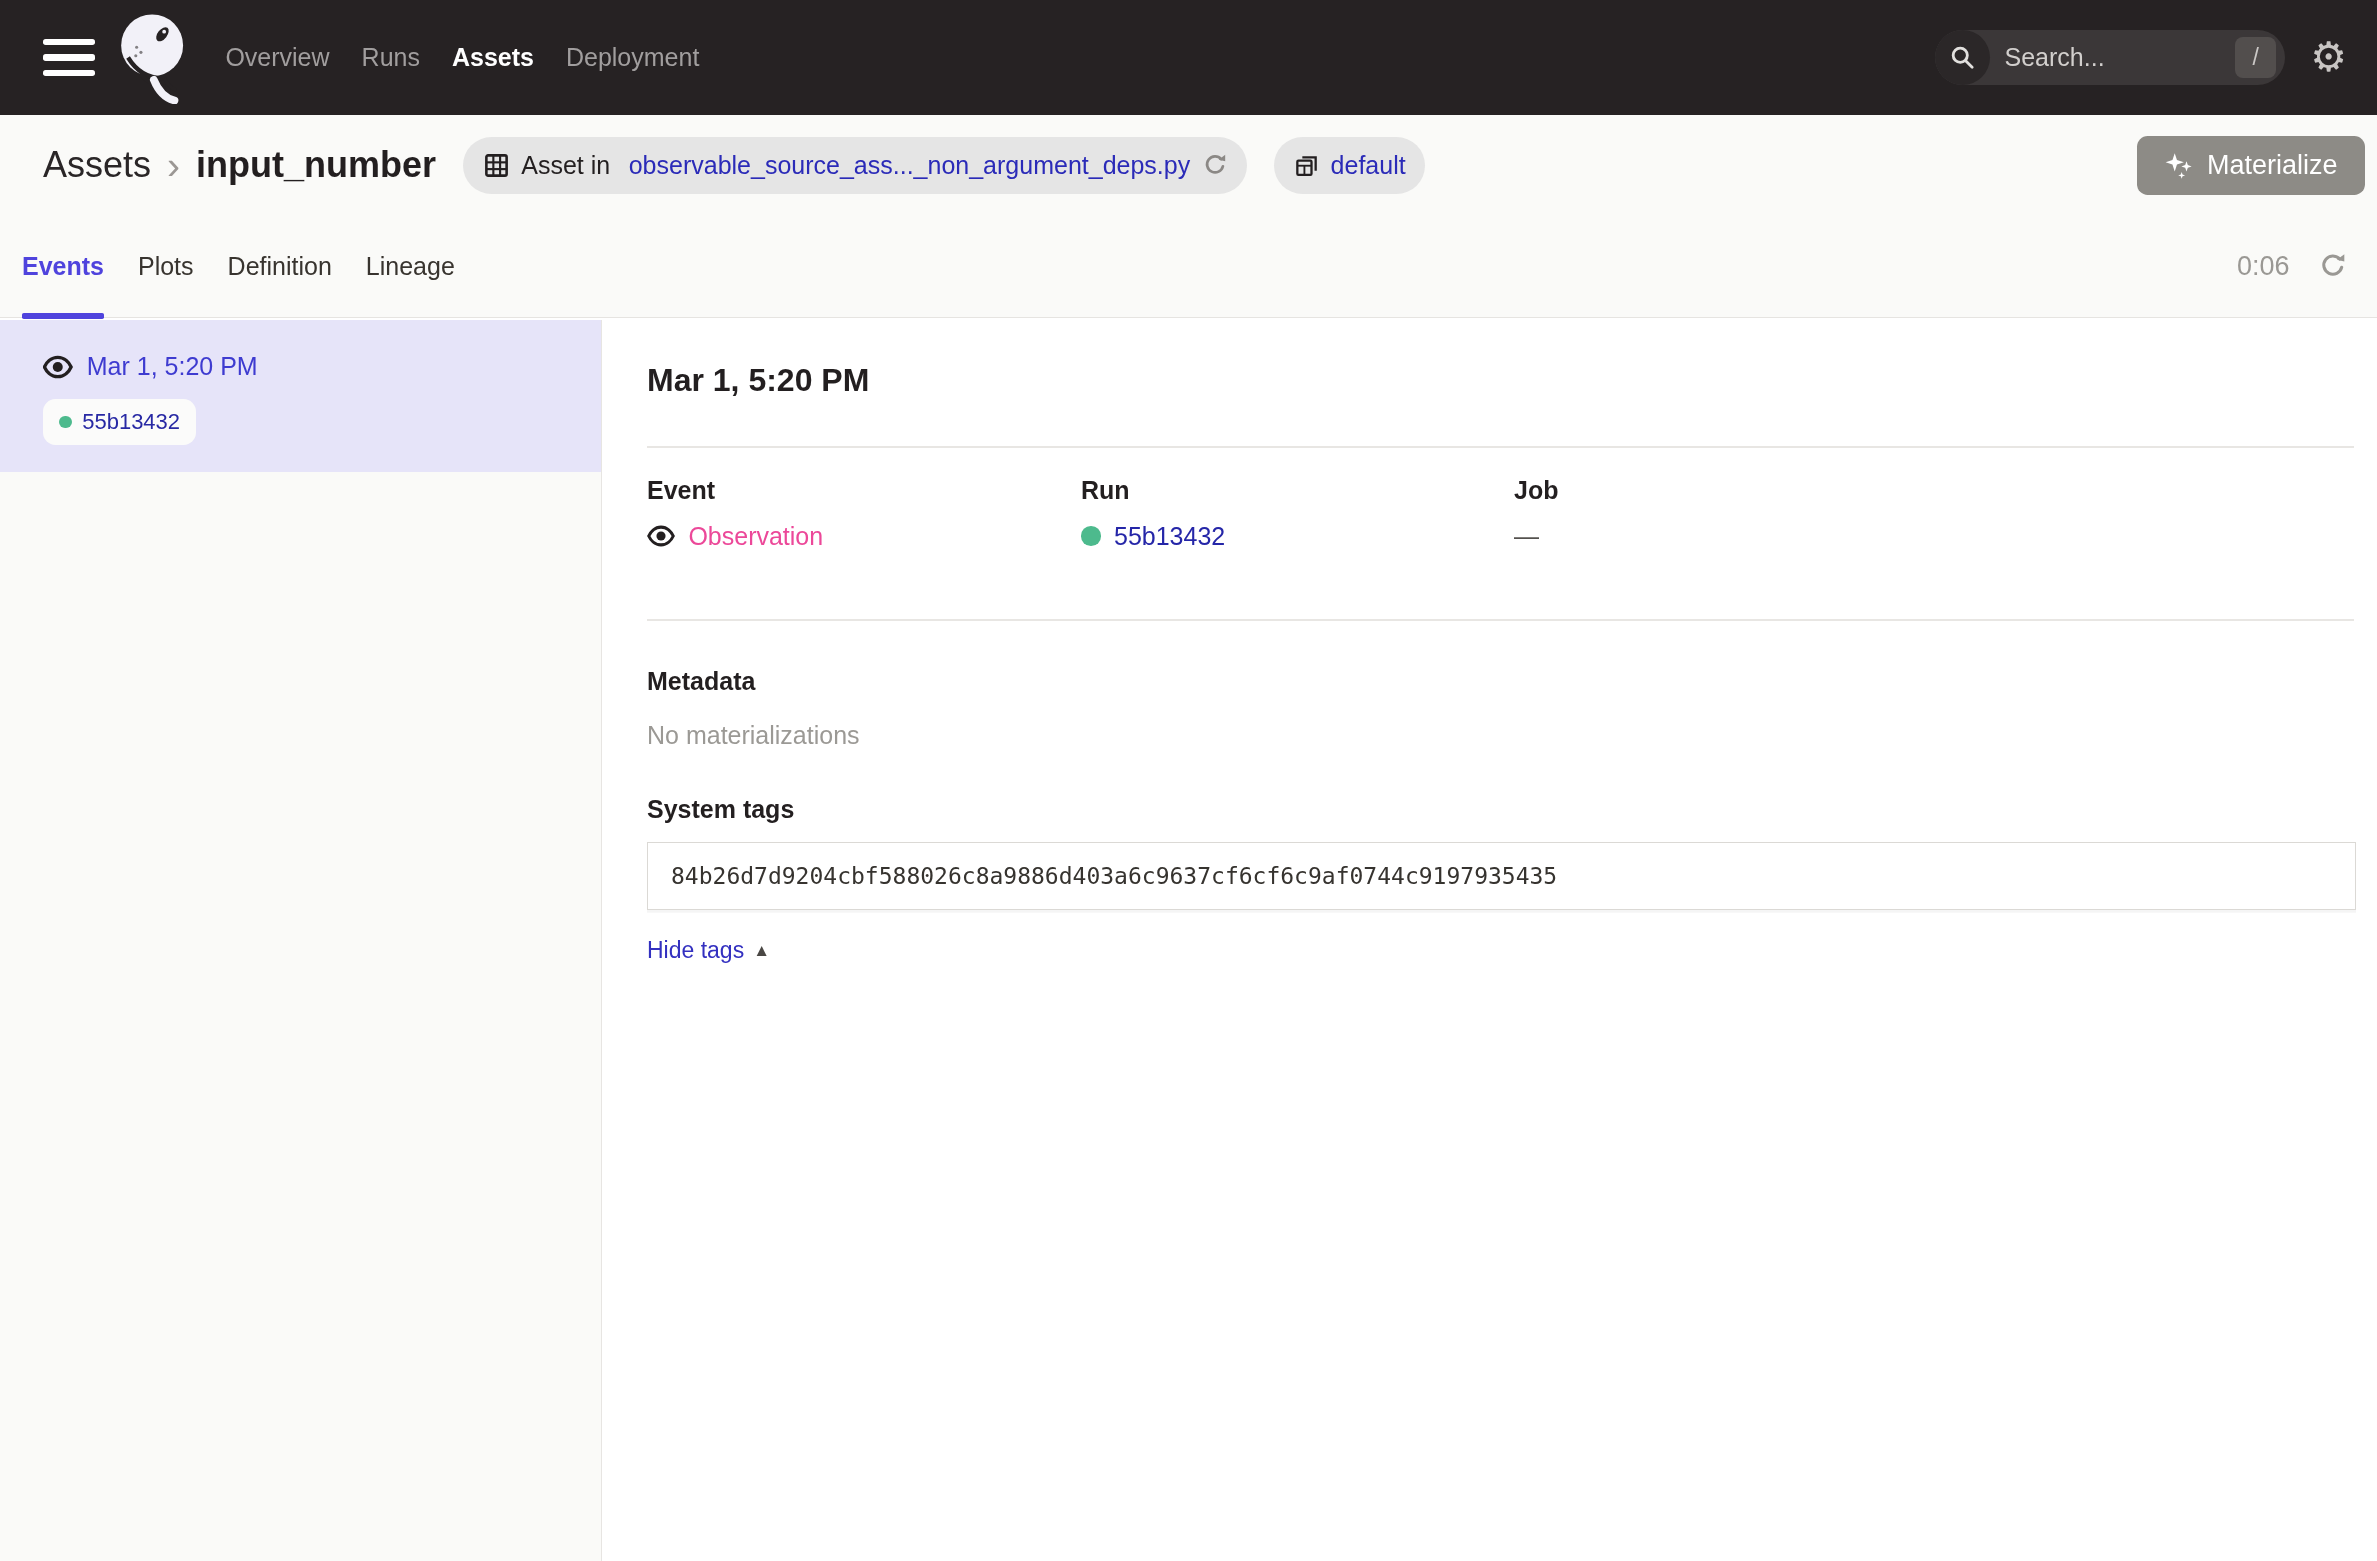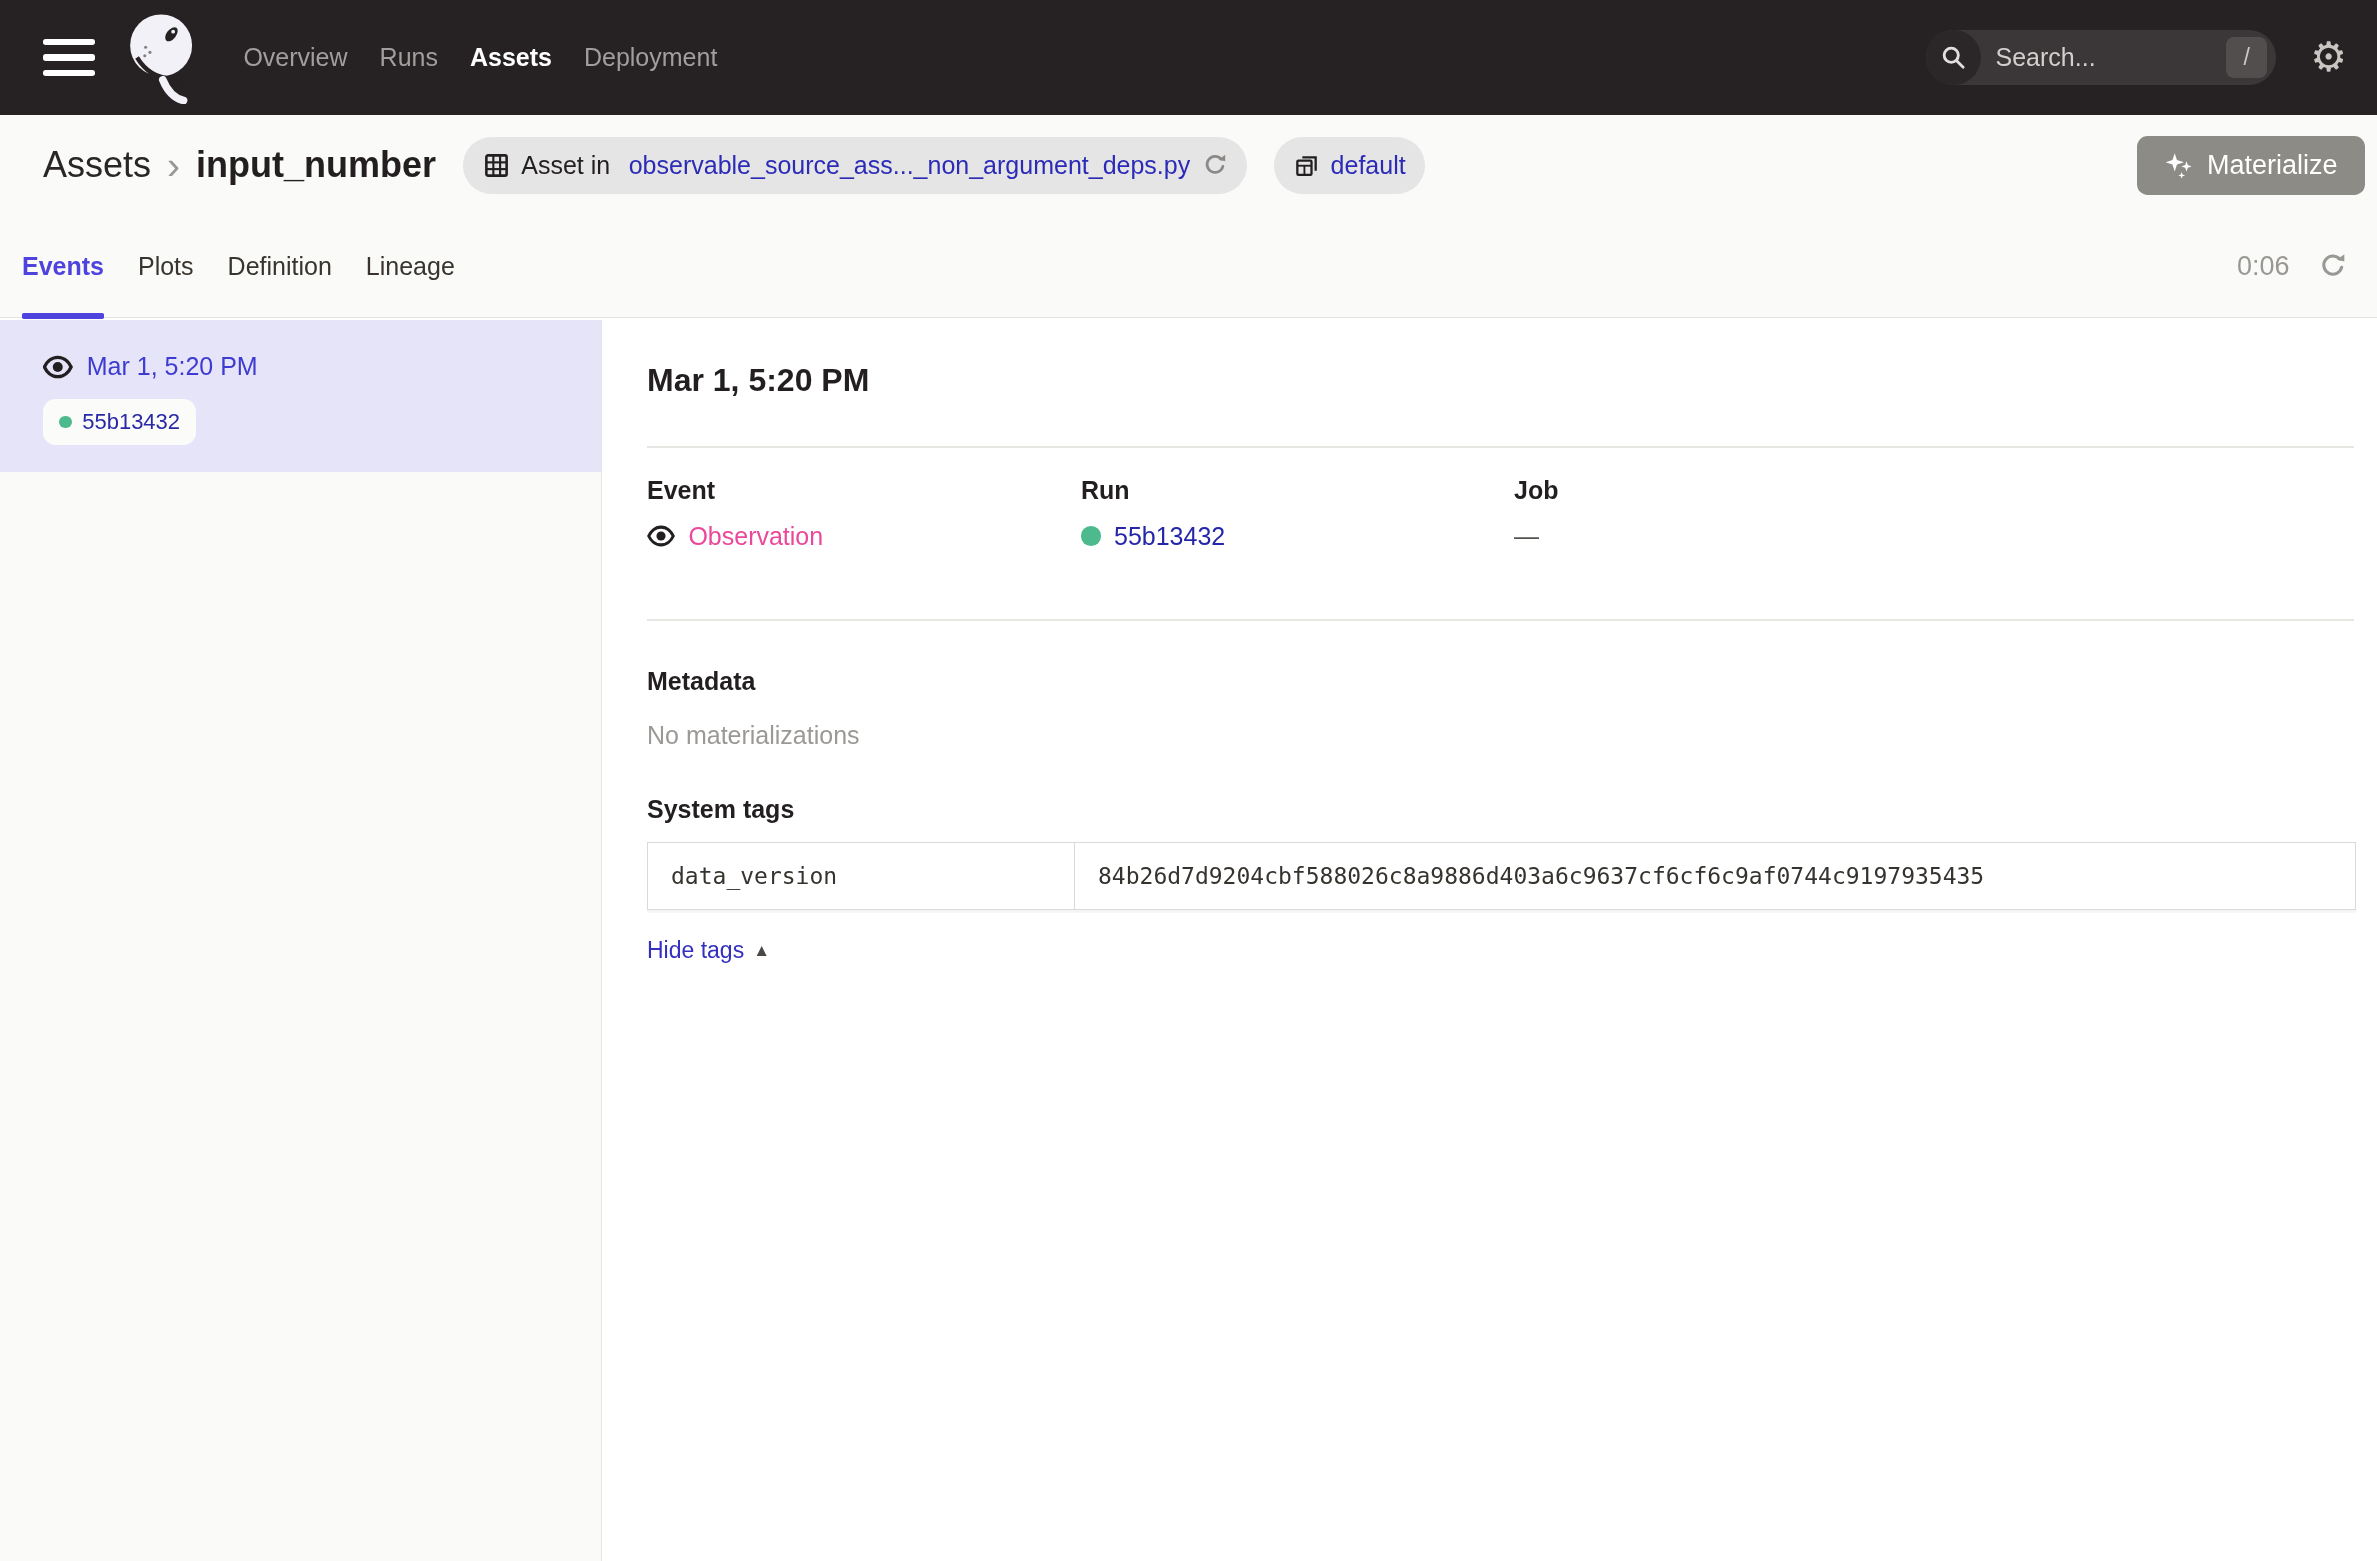--- a/index.html
+++ b/index.html
@@ -5,21 +5,21 @@
   * { margin:0; padding:0; box-sizing:border-box; }
   html,body { width:2377px; height:1561px; }
   body {
     position:relative; overflow:hidden; background:#FFFFFF;
     font-family:"Liberation Sans", sans-serif; color:#231F20;
   }
 
   
   .topnav {
     position:absolute; top:0; left:0; right:0; height:115px;
-    background:#262223; display:flex; align-items:center;gap:9px;
+    background:#262223; display:flex; align-items:center;
   }
   .hamburger { margin-left:43px; width:52px; cursor:pointer; }
   .hamburger div { height:6.3px; border-radius:2.7px; background:#FFFFFF; }
   .hamburger div + div { margin-top:9px; }
   .logo { margin-left:21.4px; width:86px; height:96px; display:flex; align-items:center; }
   .nav-items { display:flex; gap:32px; margin-left:23px; }
   .nav-item { font-size:25px; color:#A19E9E; cursor:pointer; }
   .nav-item.active { color:#FFFFFF; font-weight:700; }
   .topnav-spacer { flex:1; }
   .search {
@@ -313,21 +313,20 @@
   </div>
 
   <div class="divider d2"></div>
 
   <h2 class="meta-heading">Metadata</h2>
   <div class="meta-empty">No materializations</div>
 
   <h2 class="tags-heading">System tags</h2>
 
   <div class="tags-table">
-    <div class="tag-key">data_version</div>
     <div class="tag-value">84b26d7d9204cbf588026c8a9886d403a6c9637cf6cf6c9af0744c9197935435</div>
   </div>
 
   <div class="hide-tags">
     <span class="hide-tags-label">Hide tags</span>
     <span class="caret-up">▲</span>
   </div>
 </main>
 
 

